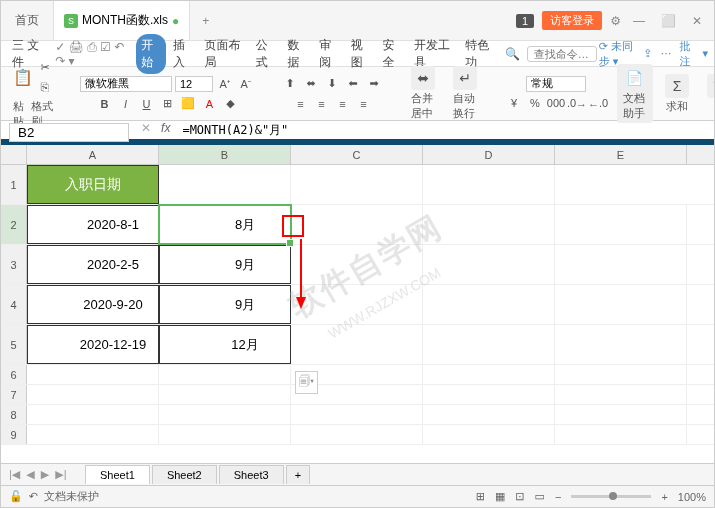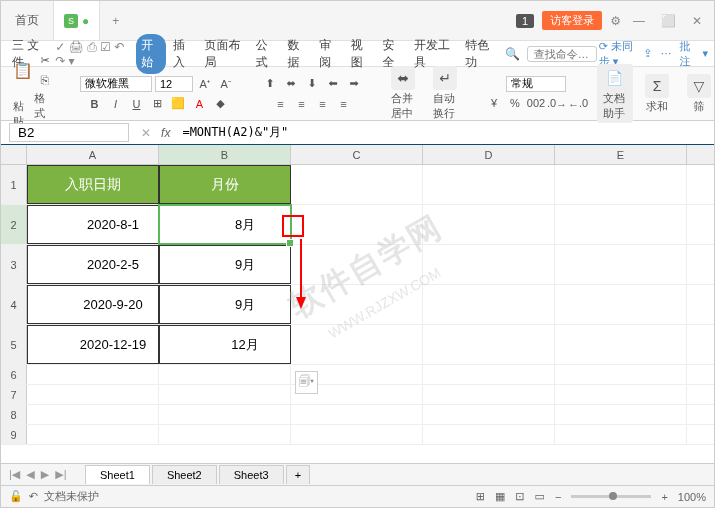--- a/index.html
+++ b/index.html
@@ -16,24 +16,24 @@
 .menubar { height: 26px; display: flex; align-items: center; font-size: 12px; padding: 0 6px; gap: 2px; border-bottom: 1px solid #e0e0e0; }
 .menu-item { padding: 3px 5px; color: #444; }
 .menu-item.active { background: #4a8cca; color: #fff; border-radius: 12px; }
 .menu-search { border: 1px solid #ccc; padding: 1px 6px; font-size: 11px; color: #999; border-radius: 3px; margin-left: 4px; width: 70px; }
 .menu-right { margin-left: auto; display: flex; align-items: center; gap: 8px; color: #4a8cca; font-size: 11px; }
 .toolbar { height: 54px; display: flex; align-items: center; padding: 4px 8px; gap: 6px; border-bottom: 1px solid #d0d0d0; font-size: 11px; color: #555; background: #fafafa; }
 .tool-group { display: flex; flex-direction: column; align-items: center; gap: 2px; padding: 0 4px; }
 .tool-icon { width: 20px; height: 20px; display: flex; align-items: center; justify-content: center; font-size: 16px; }
 .tool-row { display: flex; align-items: center; gap: 3px; }
 .divider { width: 1px; height: 40px; background: #ddd; margin: 0 3px; }
-.font-select { border: 1px solid #ccc; font-size: 11px; padding: 1px 4px; width: 72px; background: #fff; }
+.font-select { border: 1px solid #ccc; font-size: 11px; padding: 1px 4px; width: 92px; background: #fff; }
 .size-select { border: 1px solid #ccc; font-size: 11px; padding: 1px 4px; width: 38px; background: #fff; }
 .mini-btn { width: 18px; height: 18px; border: 1px solid transparent; display: inline-flex; align-items: center; justify-content: center; font-size: 11px; }
-.cell-ref-bar { height: 24px; display: flex; align-items: center; border-bottom: 1px solid #0c4a6e; font-size: 12px; }
+.cell-ref-bar { height: 24px; display: flex; align-items: flex-start; border-bottom: 6px solid #0c4a6e; font-size: 12px; }
 .cell-ref { width: 120px; border: 1px solid #ccc; margin: 2px 8px; padding: 1px 8px; background: #fff; }
 .fx-label { padding: 0 6px; color: #666; font-style: italic; }
 .formula-input { flex: 1; padding: 1px 6px; font-family: monospace; font-size: 12px; }
 .sheet-area { position: relative; height: 346px; overflow: hidden; }
 .col-headers { display: flex; height: 20px; background: #f0f0f0; border-bottom: 1px solid #ccc; font-size: 11px; color: #555; }
 .corner { width: 26px; border-right: 1px solid #ccc; }
 .col-h { border-right: 1px solid #ccc; display: flex; align-items: center; justify-content: center; }
 .col-h.sel { background: #d8e8d8; }
 .col-A { width: 132px; } .col-B { width: 132px; } .col-C { width: 132px; } .col-D { width: 132px; } .col-E { width: 132px; }
 .row { display: flex; border-bottom: 1px solid #eee; }
@@ -63,20 +63,21 @@
 .big-btn { display: flex; flex-direction: column; align-items: center; padding: 2px 6px; gap: 1px; }
 .big-btn .bicon { width: 24px; height: 24px; background: #eee; border-radius: 3px; display:flex;align-items:center;justify-content:center;font-size:14px; }
 </style>
 </head>
 <body>
 
 <div class="titlebar">
   <div class="tab-home">首页</div>
   <div class="tab-file">
     <span class="file-icon">S</span>
+    <span>MONTH函数.xls</span>
     <span style="color:#5bb85b">●</span>
   </div>
   <div class="tab-plus">+</div>
   <div class="titlebar-right">
     <span class="badge-1">1</span>
     <span class="guest-login">访客登录</span>
     <span style="color:#888">⚙</span>
     <span class="win-btn">—</span>
     <span class="win-btn">⬜</span>
     <span class="win-btn">✕</span>
@@ -109,21 +110,21 @@
 
 <div class="toolbar">
   <div class="tool-group">
     <div class="tool-row">
       <span class="tool-icon">📋</span>
       <div style="display:flex;flex-direction:column;gap:2px">
         <span class="mini-btn">✂</span>
         <span class="mini-btn">⎘</span>
       </div>
     </div>
-    <div class="tool-row" style="gap:8px">
+    <div class="tool-row" style="">
       <span>粘贴</span>
       <span>格式刷</span>
     </div>
   </div>
   <div class="divider"></div>
   <div class="tool-group">
     <div class="tool-row">
       <input class="font-select" value="微软雅黑" style="">
       <input class="size-select" value="12" style="">
       <span class="mini-btn">A⁺</span>
@@ -169,21 +170,21 @@
   <div class="big-btn">
     <span class="bicon">↵</span>
     <span>自动换行</span>
   </div>
   <div class="divider"></div>
   <div class="tool-group">
     <input class="font-select" style="width: 60px;" value="常规">
     <div class="tool-row">
       <span class="mini-btn">¥</span>
       <span class="mini-btn">%</span>
-      <span class="mini-btn">002</span>
+      <span class="mini-btn">000</span>
       <span class="mini-btn">.0→</span>
       <span class="mini-btn">←.0</span>
     </div>
   </div>
   <div class="toolbar-right">
     <div class="big-btn" style="background:#eee;border-radius:3px">
       <span class="bicon">📄</span>
       <span>文档助手</span>
     </div>
     <div class="big-btn">
@@ -210,21 +211,20 @@
     <div class="col-h col-A">A</div>
     <div class="col-h col-B sel">B</div>
     <div class="col-h col-C">C</div>
     <div class="col-h col-D">D</div>
     <div class="col-h col-E">E</div>
   </div>
 
   <div class="row data-row">
     <div class="row-h">1</div>
     <div class="cell col-A header-cell">入职日期</div>
-    <div class="cell col-B header-cell">月份</div>
     <div class="cell col-C"></div>
       <div class="cell col-D"></div>
       <div class="cell col-E"></div>
   </div>
 
   <div class="row data-row">
     <div class="row-h sel">2</div>
     <div class="cell col-A data-cell">2020-8-1</div>
     <div class="cell col-B data-cell active-cell">
         <span>8月</span>

